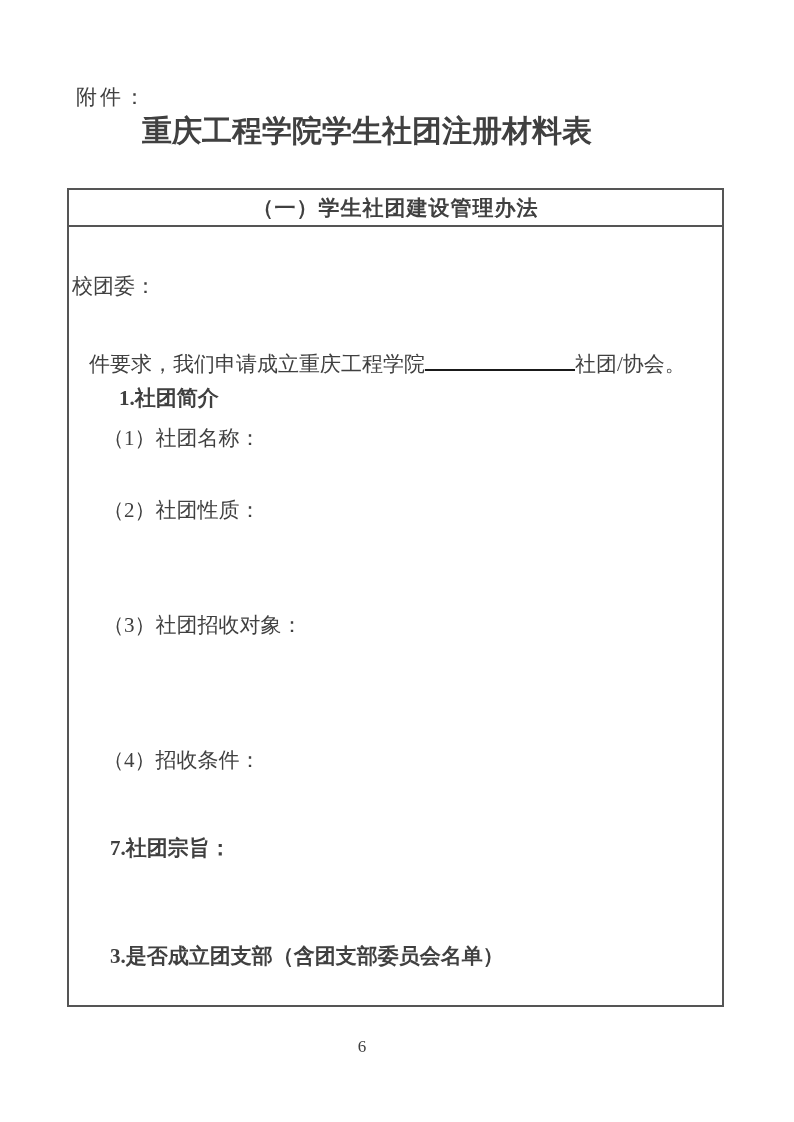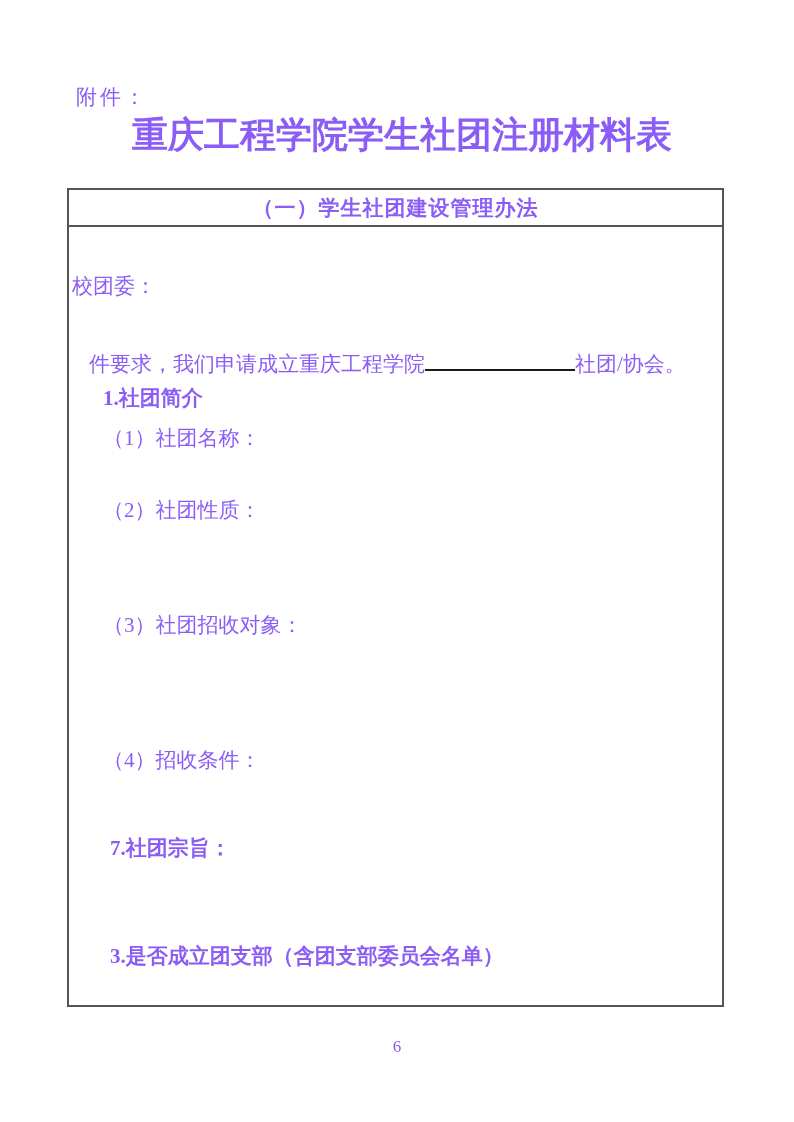--- a/index.html
+++ b/index.html
@@ -2,42 +2,42 @@
 <html><head>
 <meta charset="utf-8">
 <style>
   html, body {
     margin: 0;
     padding: 0;
     background: #ffffff;
   }
   .page {
     position: relative;
-    width: 794px;
+    width: 724px;
     height: 1122px;
     background: #ffffff;
-    color: #8b5cf6;
+    color: #404040;
     font-family: "Liberation Serif", "DejaVu Serif", serif;
     overflow: hidden;
   }
   .attachment-label {
     position: absolute;
     left: 76px;
     top: 83px;
     font-size: 21px;
     letter-spacing: 3px;
     white-space: nowrap;
   }
   .doc-title {
     position: absolute;
     left: 10px;
     right: 0;
     top: 111px;
     text-align: center;
-    font-size: 36px;
+    font-size: 30px;
     font-weight: bold;
     white-space: nowrap;
   }
   .form-box {
     position: absolute;
     left: 67px;
     top: 188px;
     width: 657px;
     height: 819px;
     border: 2px solid #555555;
@@ -97,21 +97,21 @@
 
     <div class="form-body">
 
       <div class="line" style="top:47px; left:3px;">校团委：</div>
 
 
       <div class="line" style="top:122px; left:20px;">
         <span>件要求，我们申请成立重庆工程学院</span><span class="fill-line"></span><span>社团/协会。</span>
       </div>
 
-      <div class="line bold" style="top:159px; left:34px;">1.社团简介</div>
+      <div class="line bold" style="top:159px; left:50px;">1.社团简介</div>
 
       <div class="line" style="top:199px; left:34px;">（1）社团名称：</div>
 
       <div class="line" style="top:271px; left:34px;">（2）社团性质：</div>
 
       <div class="line" style="top:386px; left:34px;">（3）社团招收对象：</div>
 
       <div class="line" style="top:497px; left:34px;margin-top:24px;">（4）招收条件：</div>
 
       <div class="line bold" style="top:609px; left:41px;">7.社团宗旨：</div>

